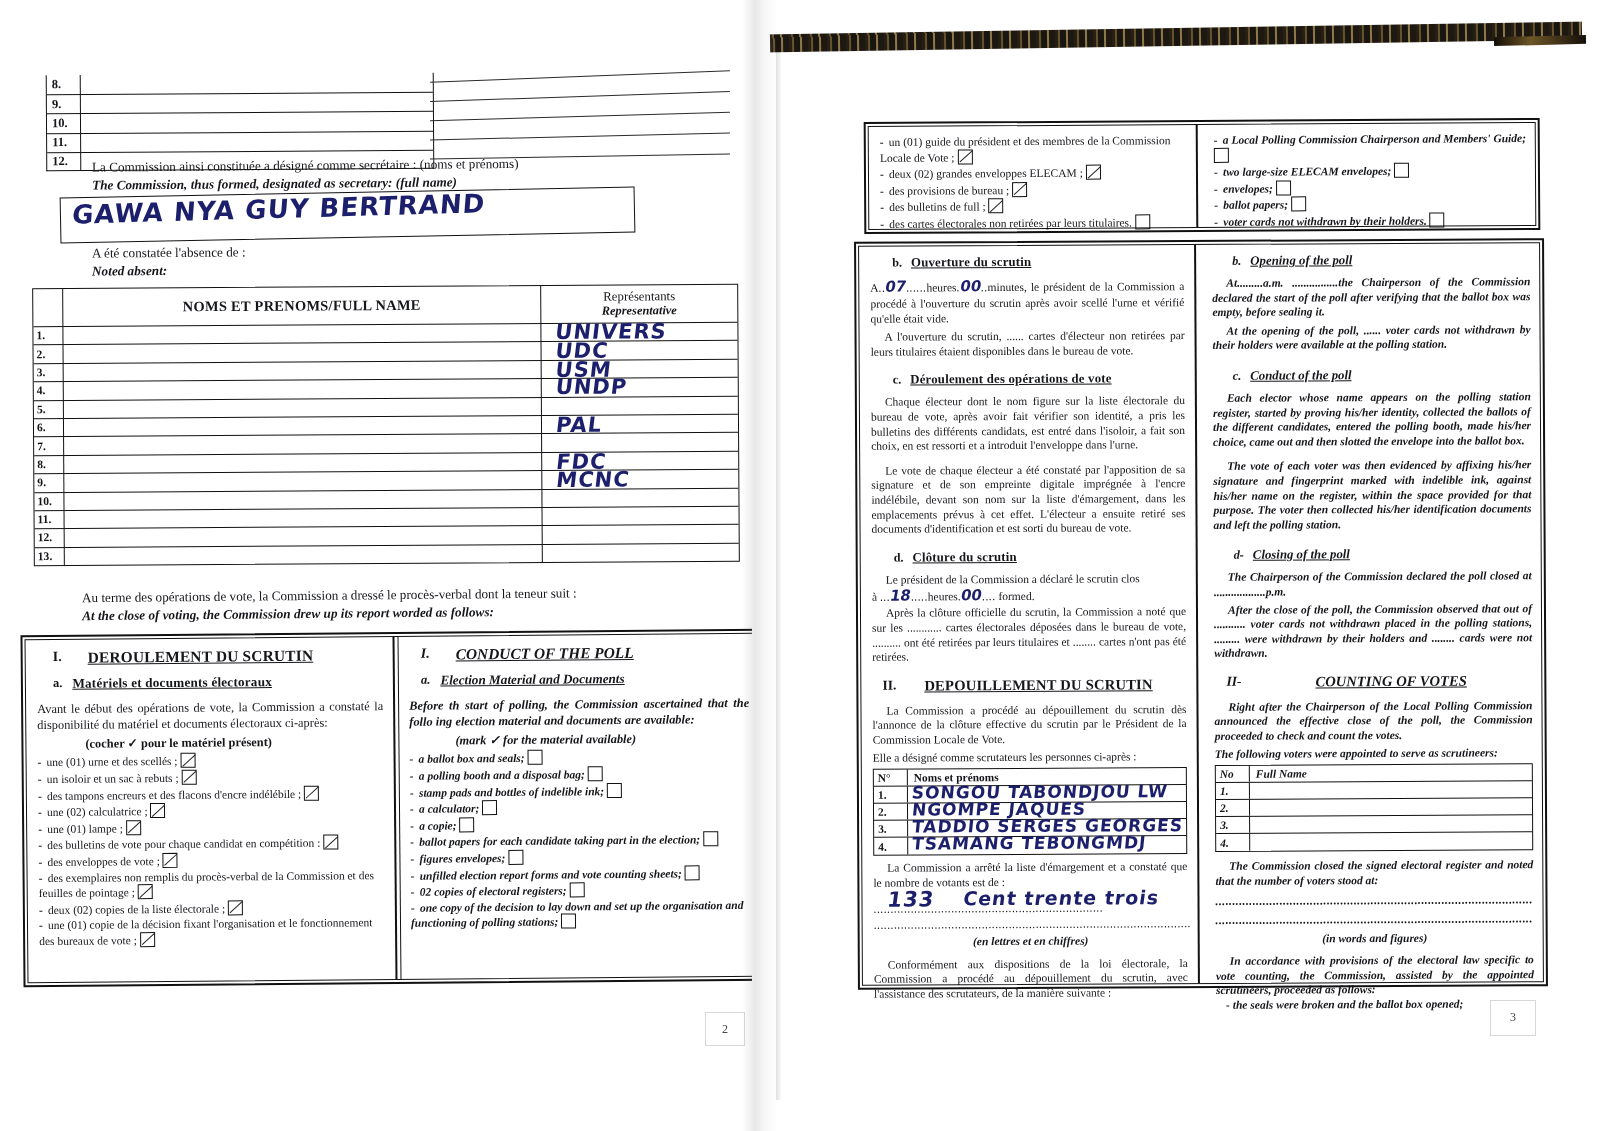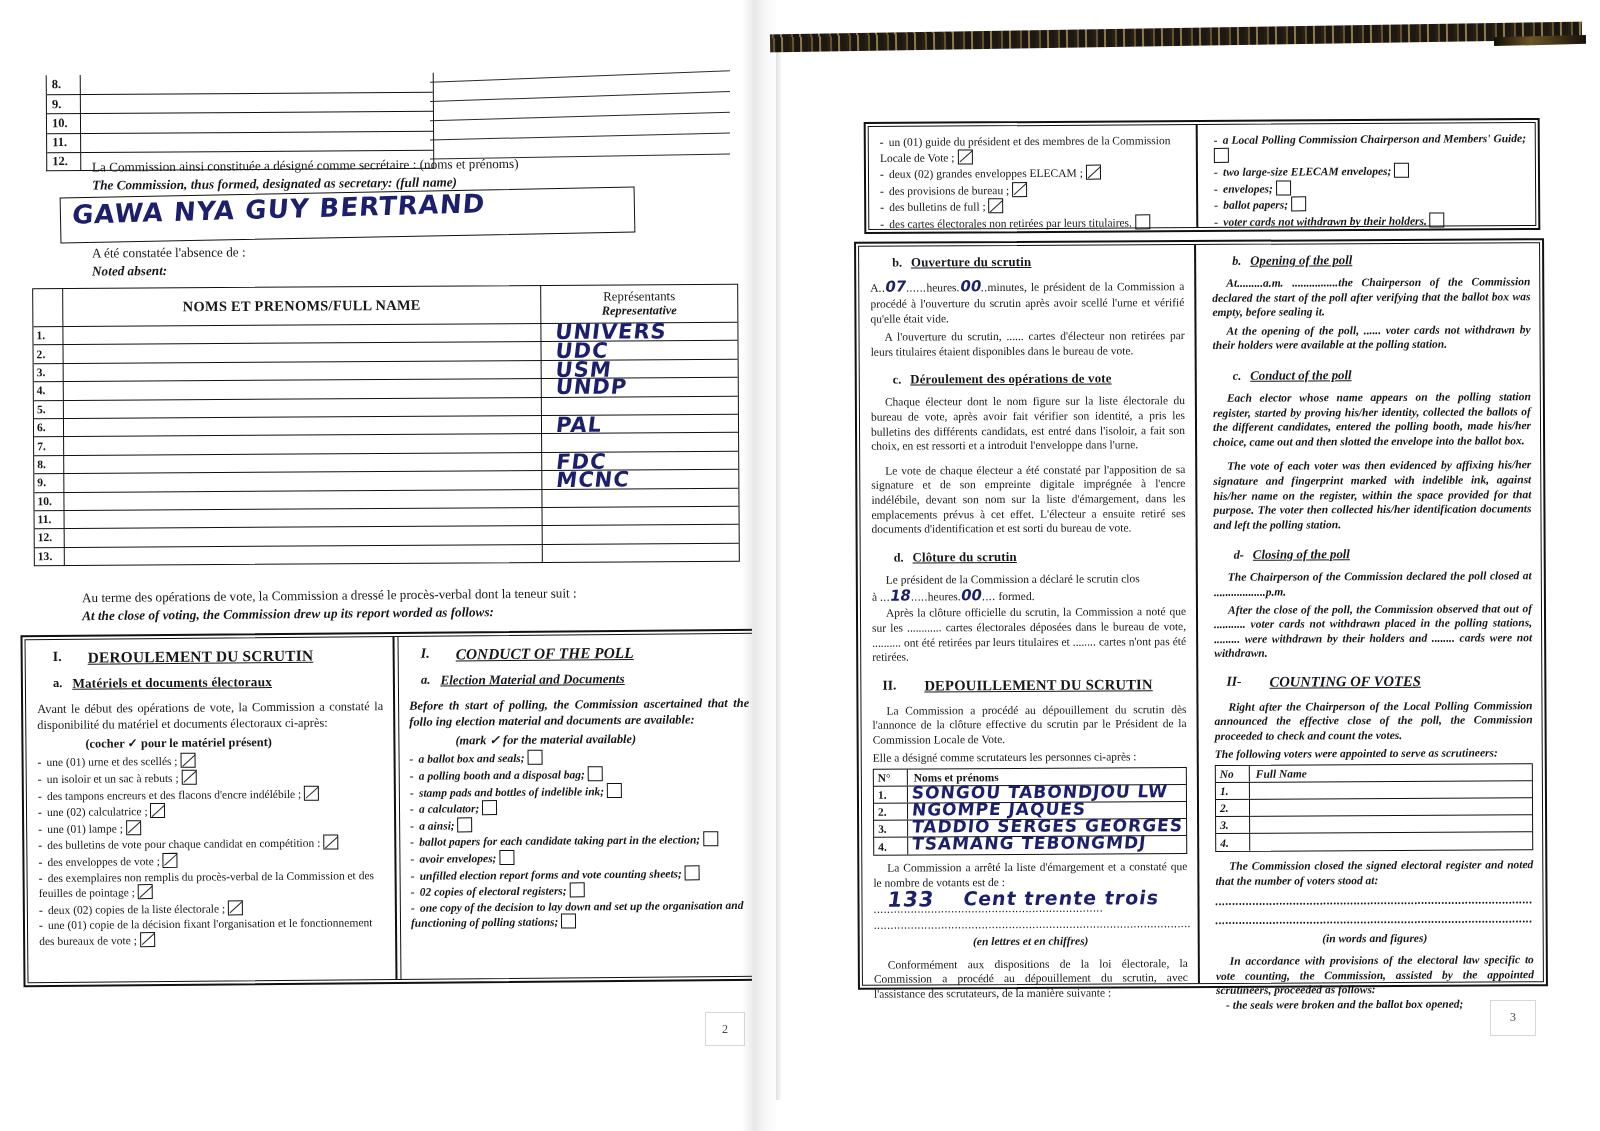--- a/index.html
+++ b/index.html
@@ -370,23 +370,23 @@
           <span class="en" style="font-size:12.6px;">a.</span>
           <span class="en head-en" style="font-size:13.2px;">Election Material and Documents</span>
         </div>
         <div class="en small" style="margin-top:9px; text-align:justify;">Before th  start of polling, the Commission ascertained that the follo ing election material and documents are available:</div>
         <div class="en small" style="margin-top:3px; padding-left:46px;">(mark ✓ for the material available)</div>
         <div id="enItems" class="en tiny" style="margin-top:2px;">
             <div class="li"><span class="dash">-</span><span>a ballot box and seals; </span><span class="cb"></span></div>
             <div class="li"><span class="dash">-</span><span>a polling booth and a disposal bag; </span><span class="cb"></span></div>
             <div class="li"><span class="dash">-</span><span>stamp pads and bottles of indelible ink; </span><span class="cb"></span></div>
             <div class="li"><span class="dash">-</span><span>a calculator; </span><span class="cb"></span></div>
-            <div class="li"><span class="dash">-</span><span>a ainsi; </span><span class="cb"></span></div>
+            <div class="li"><span class="dash">-</span><span>a copie; </span><span class="cb"></span></div>
             <div class="li"><span class="dash">-</span><span>ballot papers for each candidate taking part in the election; </span><span class="cb"></span></div>
-            <div class="li"><span class="dash">-</span><span>avoir envelopes; </span><span class="cb"></span></div>
+            <div class="li"><span class="dash">-</span><span>figures envelopes; </span><span class="cb"></span></div>
             <div class="li"><span class="dash">-</span><span>unfilled election report forms and vote counting sheets; </span><span class="cb"></span></div>
             <div class="li"><span class="dash">-</span><span>02 copies of electoral registers; </span><span class="cb"></span></div>
             <div class="li"><span class="dash">-</span><span>one copy of the decision to lay down and set up the organisation and functioning of polling stations; </span><span class="cb"></span></div>
           </div>
       </div>
     </div>
 
     <div class="pnbox" style="left:705px; top:1012px; width:40px; height:34px;"></div>
     <span class="pagenum" style="left:722px; top:1022px;">2</span>
   </div>
@@ -518,21 +518,21 @@
 
       <div style="display:flex; gap:9px; padding-left:20px; margin-top:16px;">
         <span class="en" style="font-size:12.2px;">d-</span>
         <span class="en head-en" style="font-size:12.8px;">Closing of the poll</span>
       </div>
       <div class="en tiny" style="margin-top:7px; text-indent:14px; text-align:justify;">The Chairperson of the Commission declared the poll closed at ..................p.m.</div>
       <div class="en tiny" style="margin-top:3px; text-indent:14px; text-align:justify;">After the close of the poll, the Commission observed that out of ........... voter cards not withdrawn placed in the polling stations, ......... were withdrawn by their holders and ........ cards were not withdrawn.</div>
 
       <div style="display:flex; gap:28px; padding-left:12px; margin-top:13px;">
         <span class="en" style="font-size:13.6px;">II-</span>
-        <span class="en head-en" style="font-size:14.6px;">COUNTING OF VOTES</span>
+        <span class="en head-en" style="font-size:14.6px;margin-left:46px;">COUNTING OF VOTES</span>
       </div>
       <div class="en tiny" style="margin-top:9px; text-indent:14px; text-align:justify;">Right after the Chairperson of the Local Polling Commission announced the effective close of the poll, the Commission proceeded to check and count the votes.</div>
       <div class="en tiny" style="margin-top:3px;">The following voters were appointed to serve as scrutineers:</div>
 
       <div class="minitable en" style="margin-top:4px;">
         <div class="hrow">
           <div class="a">No</div>
           <div class="b">Full Name</div>
         </div>
         <div id="enScrut">

